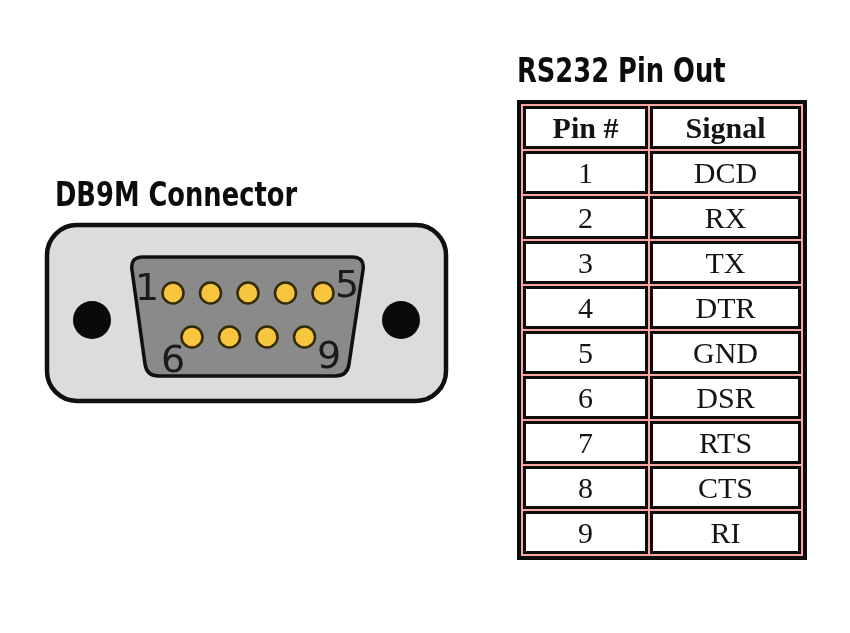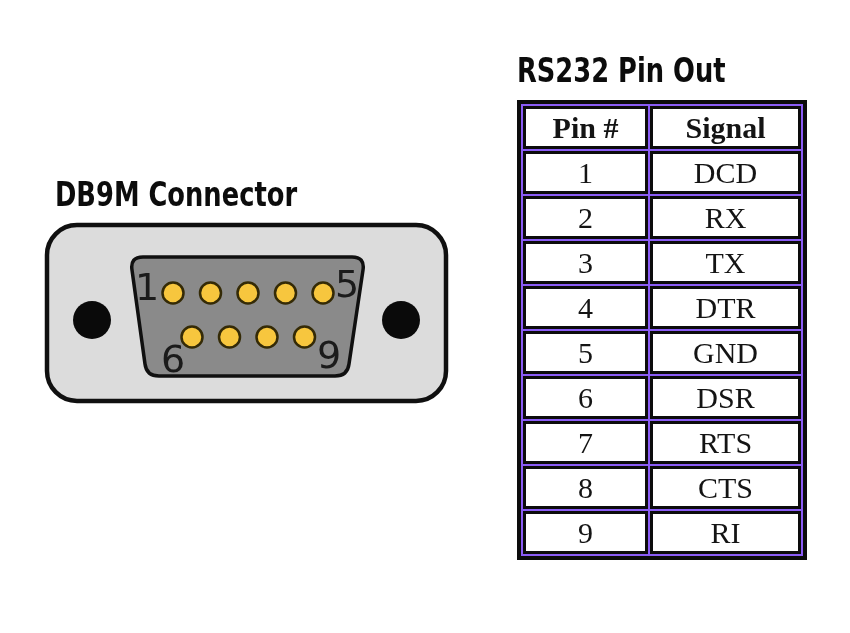--- a/index.html
+++ b/index.html
@@ -45,21 +45,21 @@
 
   #pinout-table {
     position: absolute;
     left: 517px;
     top: 100px;
     width: 290px;
     table-layout: fixed;
     border-collapse: separate;
     border-spacing: 2px;
     border: 4px solid #0c0c0c;
-    background: #8b5cf6;
+    background: #fca5a5;
   }
   #pinout-table th,
   #pinout-table td {
     box-sizing: border-box;
     border: 3px solid #0c0c0c;
     height: 43px;
     padding: 0;
     text-align: center;
     vertical-align: middle;
     font-family: "Liberation Serif", serif;

